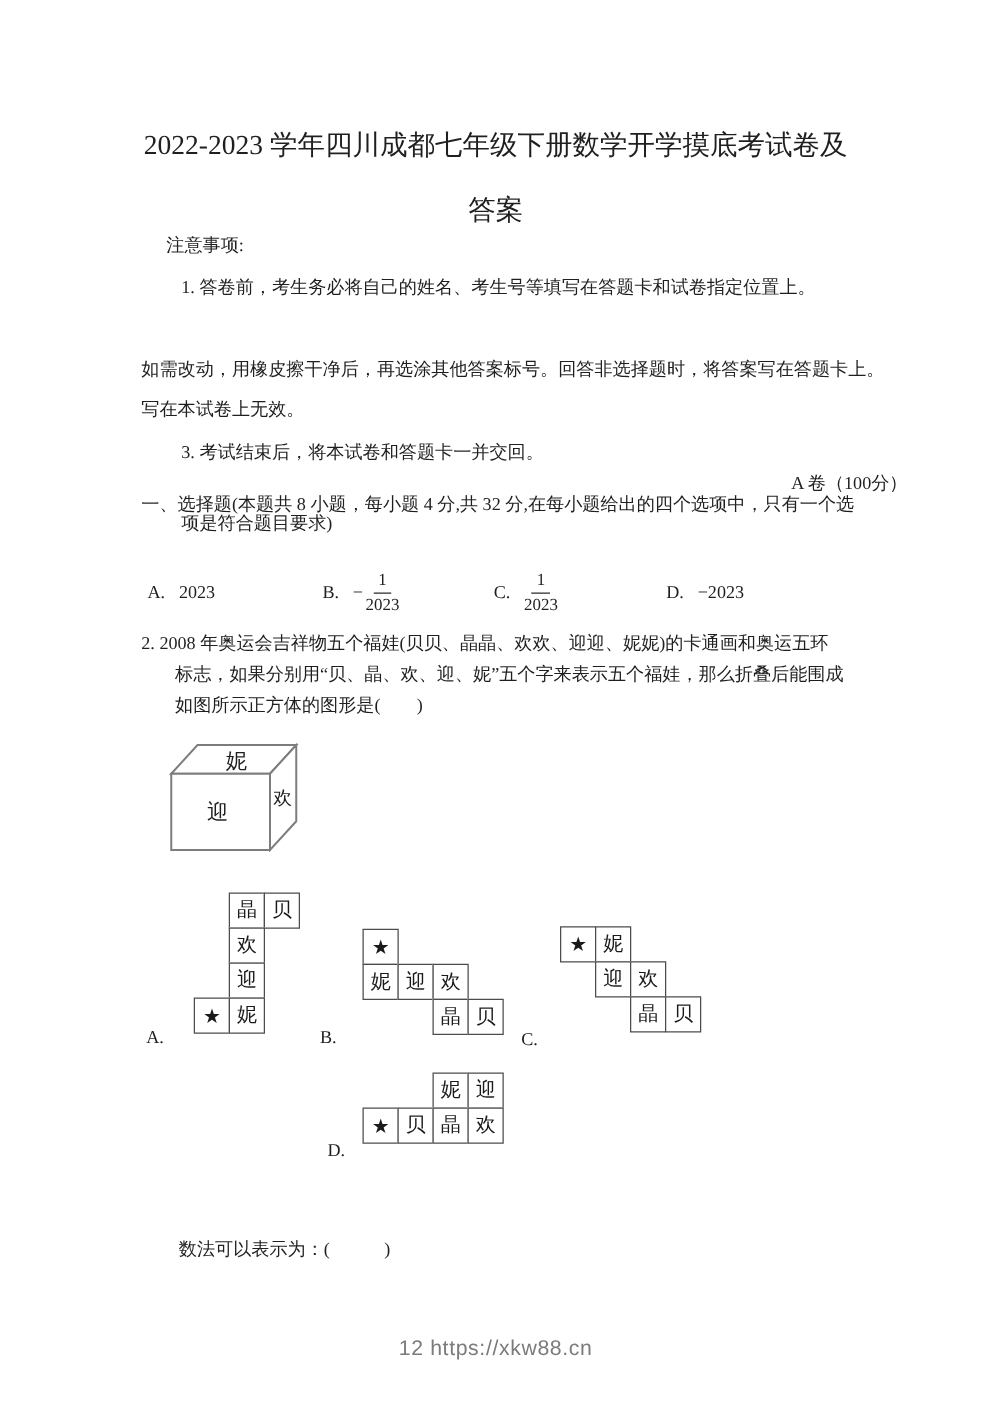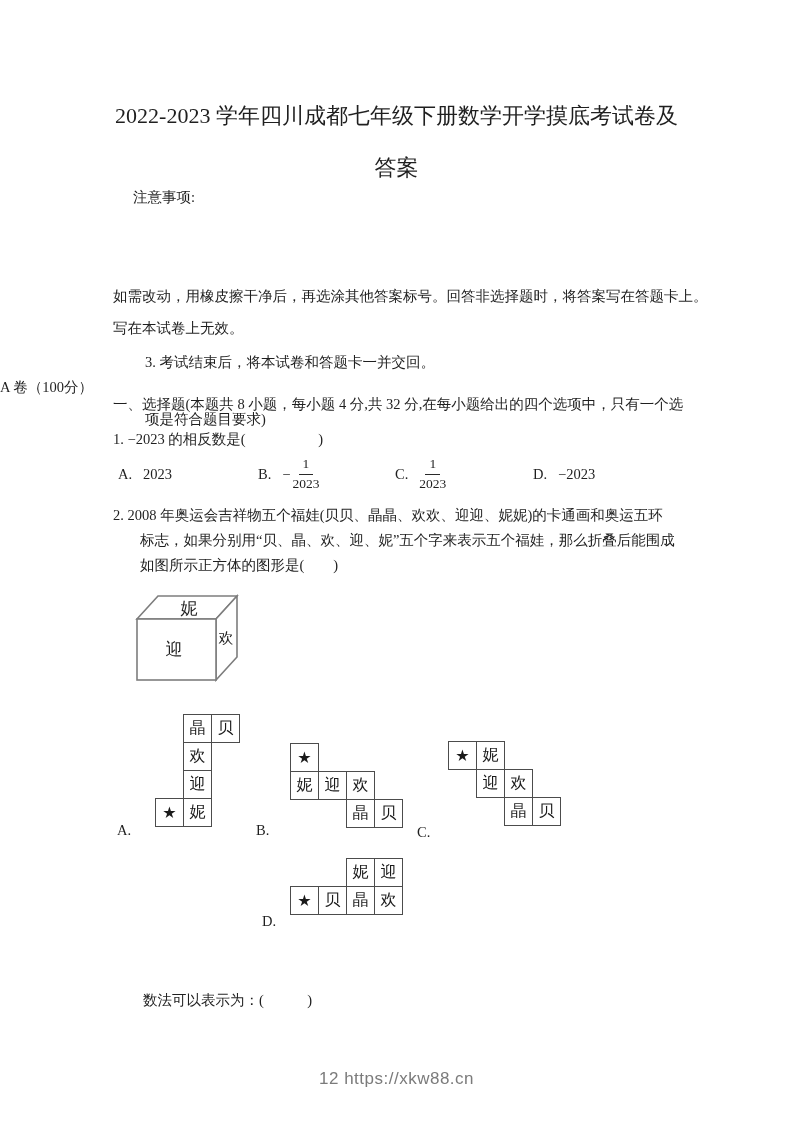--- a/index.html
+++ b/index.html
@@ -5,21 +5,21 @@
   * { margin:0; padding:0; box-sizing:border-box; }
   html,body { background:#ffffff; }
   .page {
     position:relative; width:793px; height:1122px; background:#ffffff;
     font-family:"Liberation Serif","DejaVu Serif",serif; color:#1f1f1f; overflow:hidden;
   }
   .abs { position:absolute; line-height:1.18; white-space:pre; }
   .t-title { font-size:22px; }
   .body { font-size:14.5px; }
   .center  { left:0; width:793px; text-align:center; }
-  .center2 { left:0; width:726px; text-align:left; }
+  .center2 { left:0; width:726px; text-align:right; }
 
   
   .q1-row { position:absolute; left:0; top:452px; width:793px; height:44px; }
   .opt { position:absolute; top:0; height:44px; display:flex; align-items:center; font-size:14.5px; white-space:pre; }
   .opt-label { margin-right:11px; }
   .opt-sign  { margin-right:2px; }
   .frac { display:inline-flex; flex-direction:column; align-items:center; font-size:13.5px; line-height:1.2; }
   .frac .num { padding:0 4px 1px; border-bottom:1px solid #2a2a2a; }
   .frac .den { padding-top:1px; }
 
@@ -39,30 +39,30 @@
 </style>
 </head>
 <body>
 
 <div class="page">
 
   <div class="abs center t-title" style="top:103px">2022-2023 学年四川成都七年级下册数学开学摸底考试卷及</div>
   <div class="abs center t-title" style="top:155px">答案</div>
 
   <div class="abs body" style="left:133px;top:189px">注意事项:</div>
+  <div class="abs body" style="left:145px;top:222px">1. 答卷前，考生务必将自己的姓名、考生号等填写在答题卡和试卷指定位置上。</div>
   <div class="abs body" style="left:113px;top:288px">如需改动，用橡皮擦干净后，再选涂其他答案标号。回答非选择题时，将答案写在答题卡上。</div>
   <div class="abs body" style="left:113px;top:320px">写在本试卷上无效。</div>
   <div class="abs body" style="left:145px;top:354px">3. 考试结束后，将本试卷和答题卡一并交回。</div>
 
   <div class="abs center2 body" style="top:379px">A 卷（100分）</div>
 
   <div class="abs body" style="left:113px;top:396px">一、选择题(本题共 8 小题，每小题 4 分,共 32 分,在每小题给出的四个选项中，只有一个选</div>
   <div class="abs body" style="left:145px;top:411px">项是符合题目要求)</div>
 
-  <div class="abs body" style="left:113px;top:431px">1. −2023 的相反数是(　　　　　)</div>
   <div class="q1-row">
     <span class="opt" style="left:118px">
       <span class="opt-label">A.</span>
       <span>2023</span>
     </span>
     <span class="opt" style="left:258px">
       <span class="opt-label">B.</span>
       <span class="opt-sign">−</span>
       <span class="frac">
         <span class="num">1</span>

